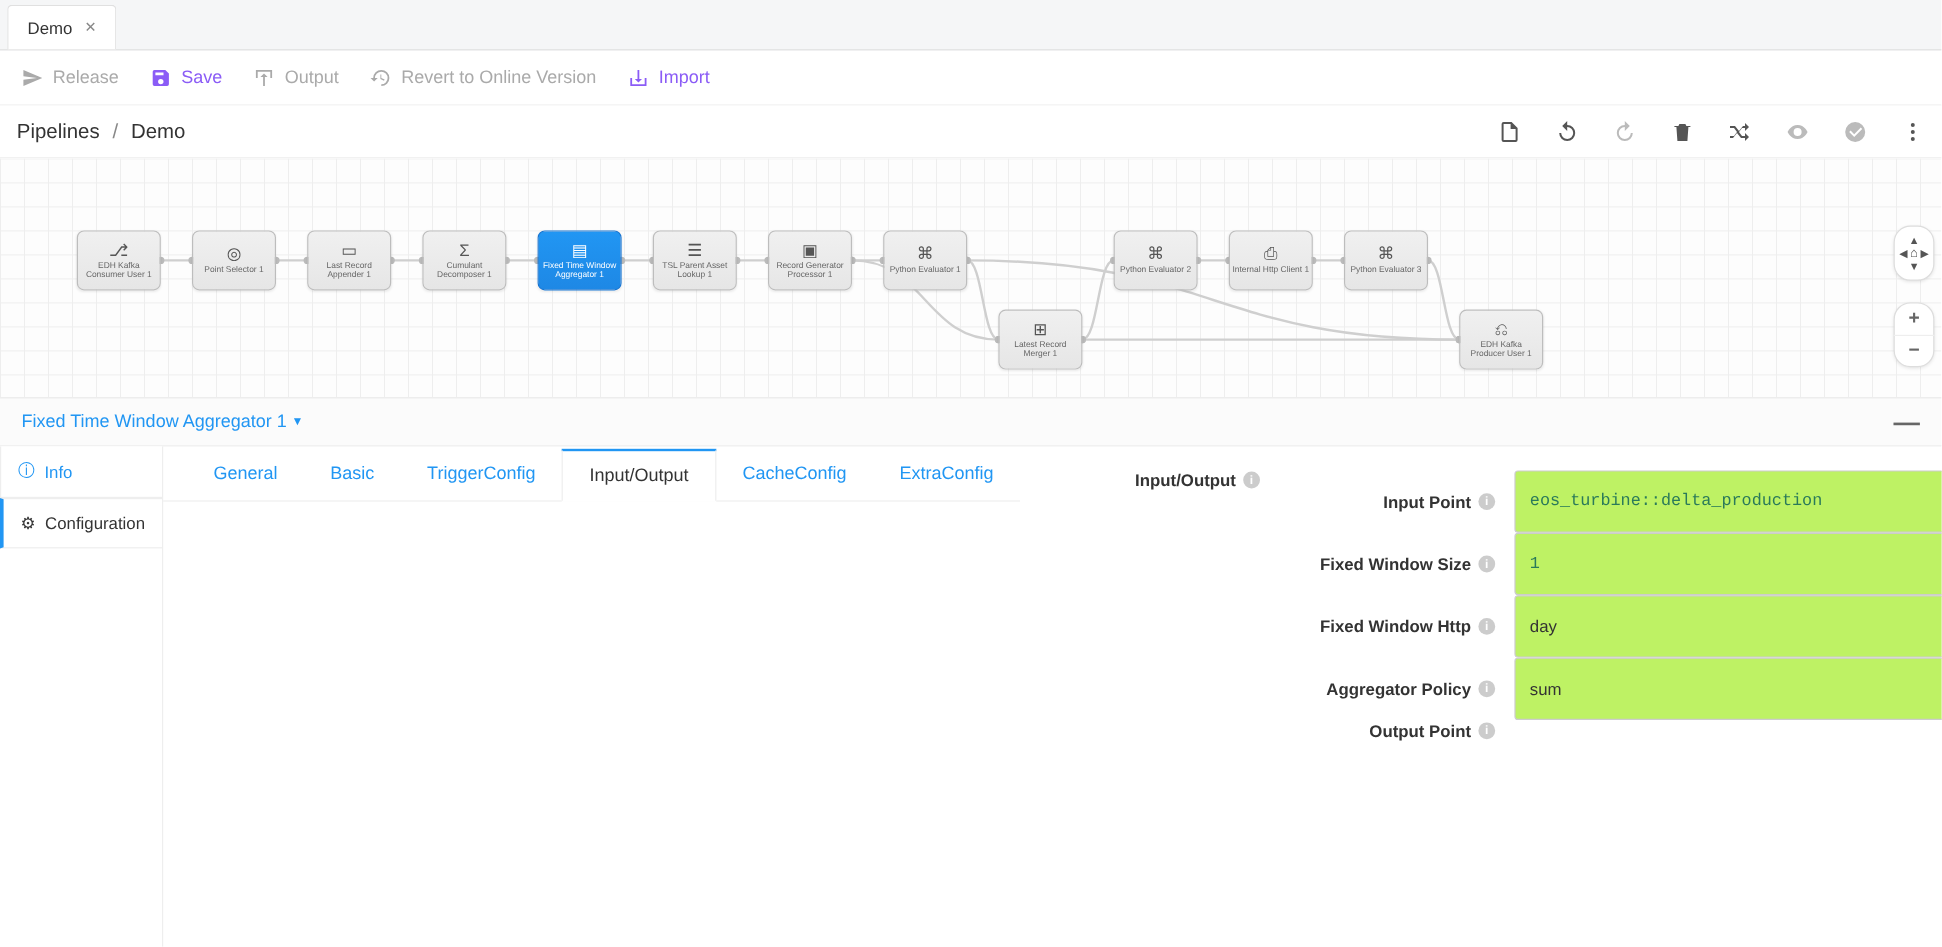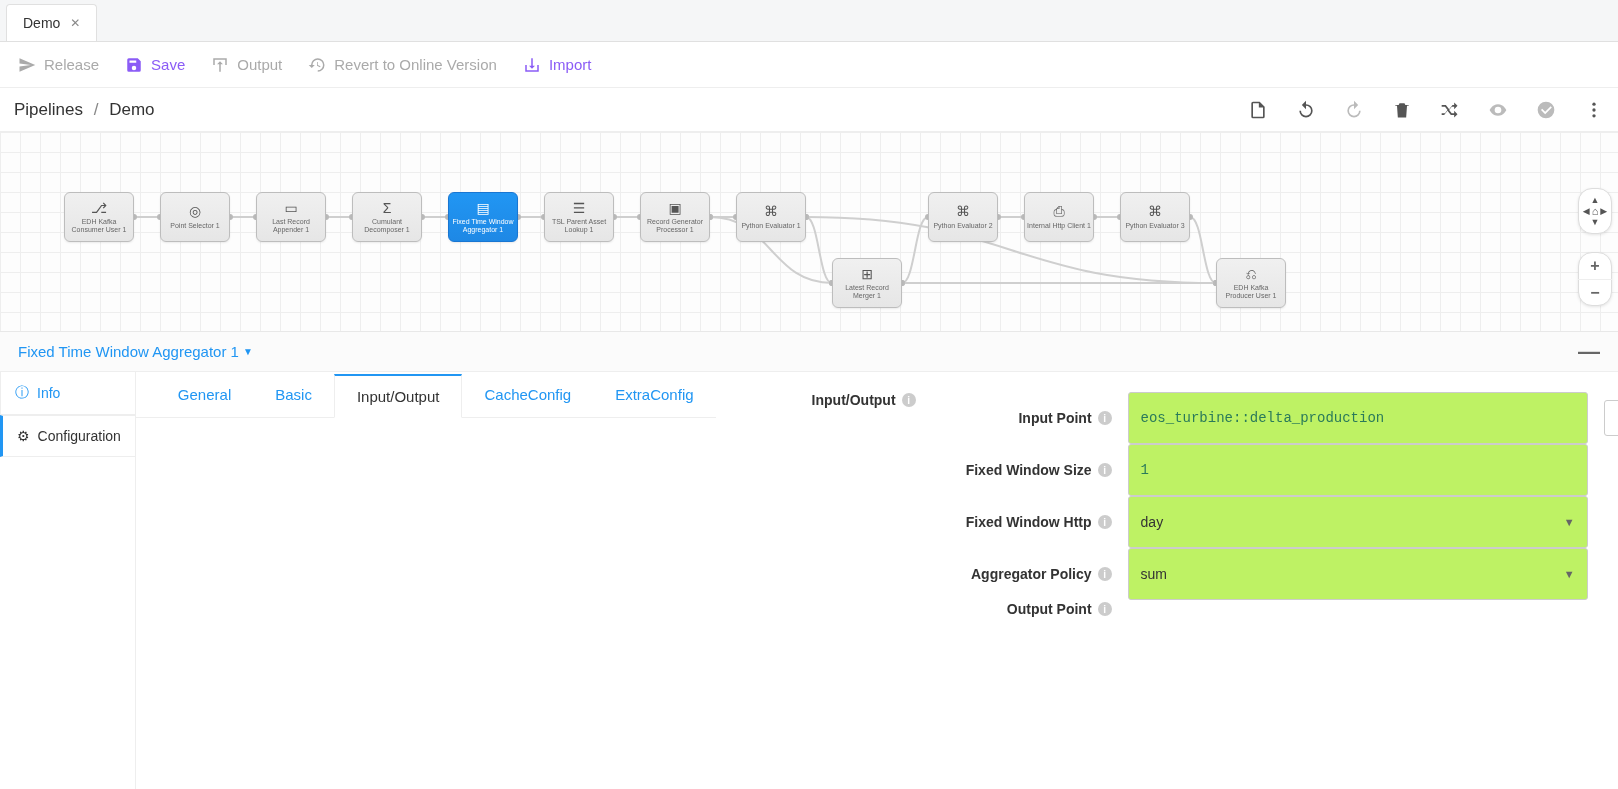--- a/index.html
+++ b/index.html
@@ -440,20 +440,21 @@
     <div class="left-tab active">
       <span class="licon">⚙</span>
       <span>Configuration</span>
     </div>
   </div>
 
   <div class="right-pane">
     <div class="subtab-bar" id="subtabs">
         <div class="subtab">General</div>
         <div class="subtab">Basic</div>
+        <div class="subtab">TriggerConfig</div>
         <div class="subtab active">Input/Output</div>
         <div class="subtab">CacheConfig</div>
         <div class="subtab">ExtraConfig</div>
       </div>
 
     <div class="form-area">
       <div class="form-grid">
         <div class="section-label">
           <span>Input/Output</span>
           <span class="info-icon">i</span>

